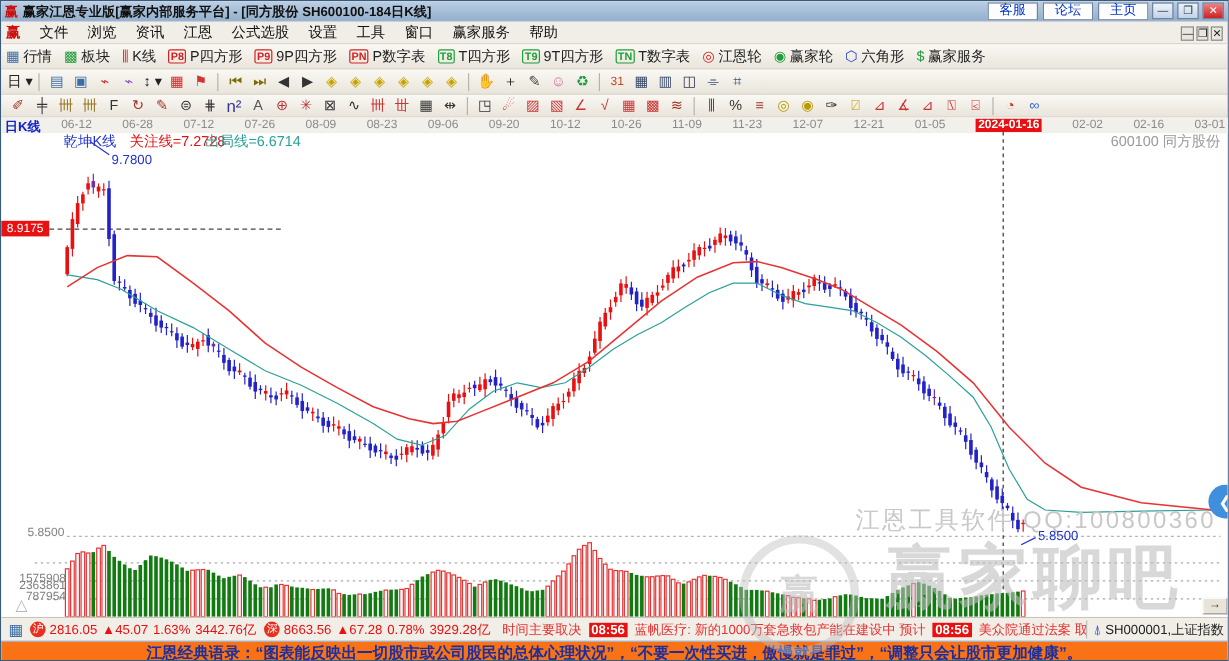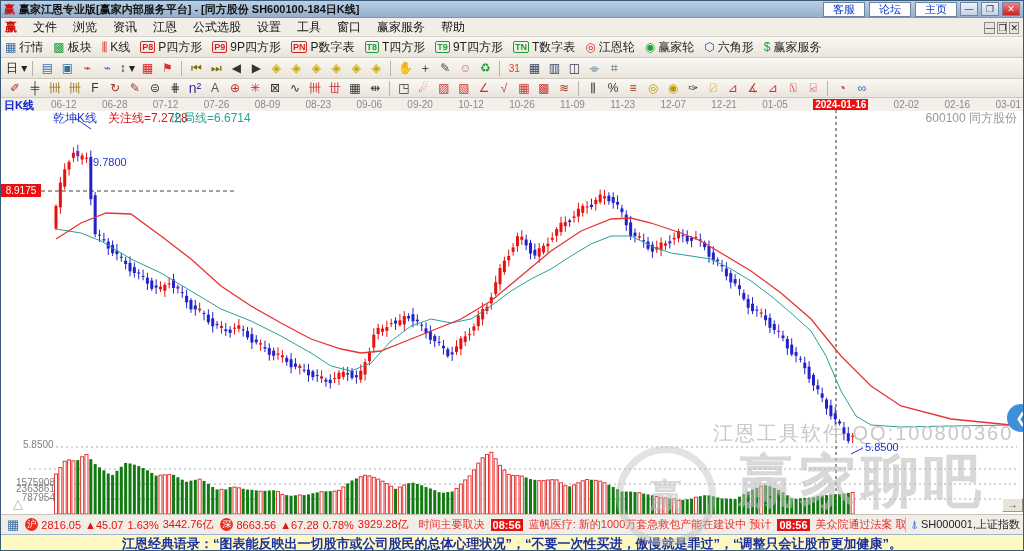--- a/index.html
+++ b/index.html
@@ -34,21 +34,21 @@
   #date-axis{position:absolute;left:0;top:0;width:1024px;height:13px;background:#f2f0ea;display:flex;align-items:center;font-size:10px;color:#8a8a8a;}
   #period-label{position:absolute;left:3px;top:0;color:#1122cc;font-weight:bold;font-size:11px;}
   #dates{position:absolute;left:50px;right:4px;top:0;display:flex;justify-content:space-between;align-items:center;height:13px;}
   #dates .date{font-size:10px;color:#8a8a8a;}
   #dates .date.hl{background:#e81010;color:#fff;padding:0 2px;font-weight:bold;}
   #chart-svg{position:absolute;left:0;top:0;}
   .abslabel{position:absolute;white-space:nowrap;text-align:right;}
   #legend-qiankun{left:52px;top:12px;color:#2233cc;font-size:12px;}
   #legend-attention{left:107px;top:12px;color:#e81010;font-size:12px;}
   #legend-exit{left:170px;top:12px;color:#2aa198;font-size:12px;}
-  #high-label{left:92px;top:30px;color:#2233cc;font-size:11px;margin-top:28px;}
+  #high-label{left:92px;top:30px;color:#2233cc;font-size:11px;}
   #left-price-box{left:0;top:86px;width:40px;height:13px;background:#e81010;color:#fff;font-size:10px;text-align:center;line-height:13px;}
   #symbol-label{right:8px;top:12px;color:#999;font-size:12px;}
   #axis-low-label{left:22px;top:341px;color:#808080;font-size:10px;}
   .vol-scale{left:0;width:54px;text-align:right;color:#808080;font-size:10px;}
   #low-blue-label{left:864px;top:343px;color:#2233cc;font-size:11px;}
   #wm-contact{left:712px;top:322px;color:#c8c8c8;font-size:20px;letter-spacing:2px;}
   #wm-brand{left:700px;top:345px;color:rgba(190,190,190,.6);font-size:58px;font-weight:bold;letter-spacing:4px;margin-left:36px;}
   #wm-ring{left:615px;top:348px;width:100px;height:100px;border:7px solid rgba(190,190,190,.45);border-radius:50%;display:flex;align-items:center;justify-content:center;color:rgba(190,190,190,.6);font-size:34px;font-weight:bold;}
   #wm-corner{left:12px;top:398px;color:#b5b5b5;font-size:13px;}
   #panel-toggle{left:1006px;top:306px;width:28px;height:28px;border-radius:50%;background:#3f8fdc;color:#fff;font-size:14px;display:flex;align-items:center;justify-content:center;}
@@ -57,21 +57,21 @@
   #statusbar{height:20px;background:#f0eee7;border-top:1px solid #c9c4ba;display:flex;align-items:center;font-size:11px;padding:0 3px;white-space:nowrap;overflow:hidden;}
   #statusbar .gicon{color:#3a6ea5;font-size:13px;margin:0 3px;}
   .mkt-badge{display:inline-block;width:13px;height:13px;border-radius:50%;background:#e83020;color:#fff;font-size:9px;line-height:13px;text-align:center;margin:0 3px;}
   .mkt-val{color:#e81010;margin-right:4px;}
   #ticker{flex:1;overflow:hidden;display:flex;align-items:center;margin-left:6px;color:#e83030;}
   #ticker .seg{margin-right:6px;}
   #ticker .time{background:#e81010;color:#fff;padding:0 2px;margin-right:6px;font-weight:bold;}
   #feed{display:flex;align-items:center;border-left:1px solid #bbb;padding-left:5px;color:#222;}
   #feed .tower{color:#3355cc;font-size:11px;margin-right:3px;}
   
-  #footer{height:18px;background:#fef9c3;border-top:1px solid #9fb4cc;display:flex;align-items:center;justify-content:center;font-size:13px;font-weight:bold;color:#1b2f9e;}
+  #footer{height:18px;background:#f97316;border-top:1px solid #9fb4cc;display:flex;align-items:center;justify-content:center;font-size:13px;font-weight:bold;color:#1b2f9e;}
 </style>
 </head>
 <body>
 
 <div id="app">
 
   <div id="titlebar">
     <span class="logo">赢</span>
     <span class="ttl">赢家江恩专业版[赢家内部服务平台] - [同方股份  SH600100-184日K线]</span>
     <span class="spacer"></span>

